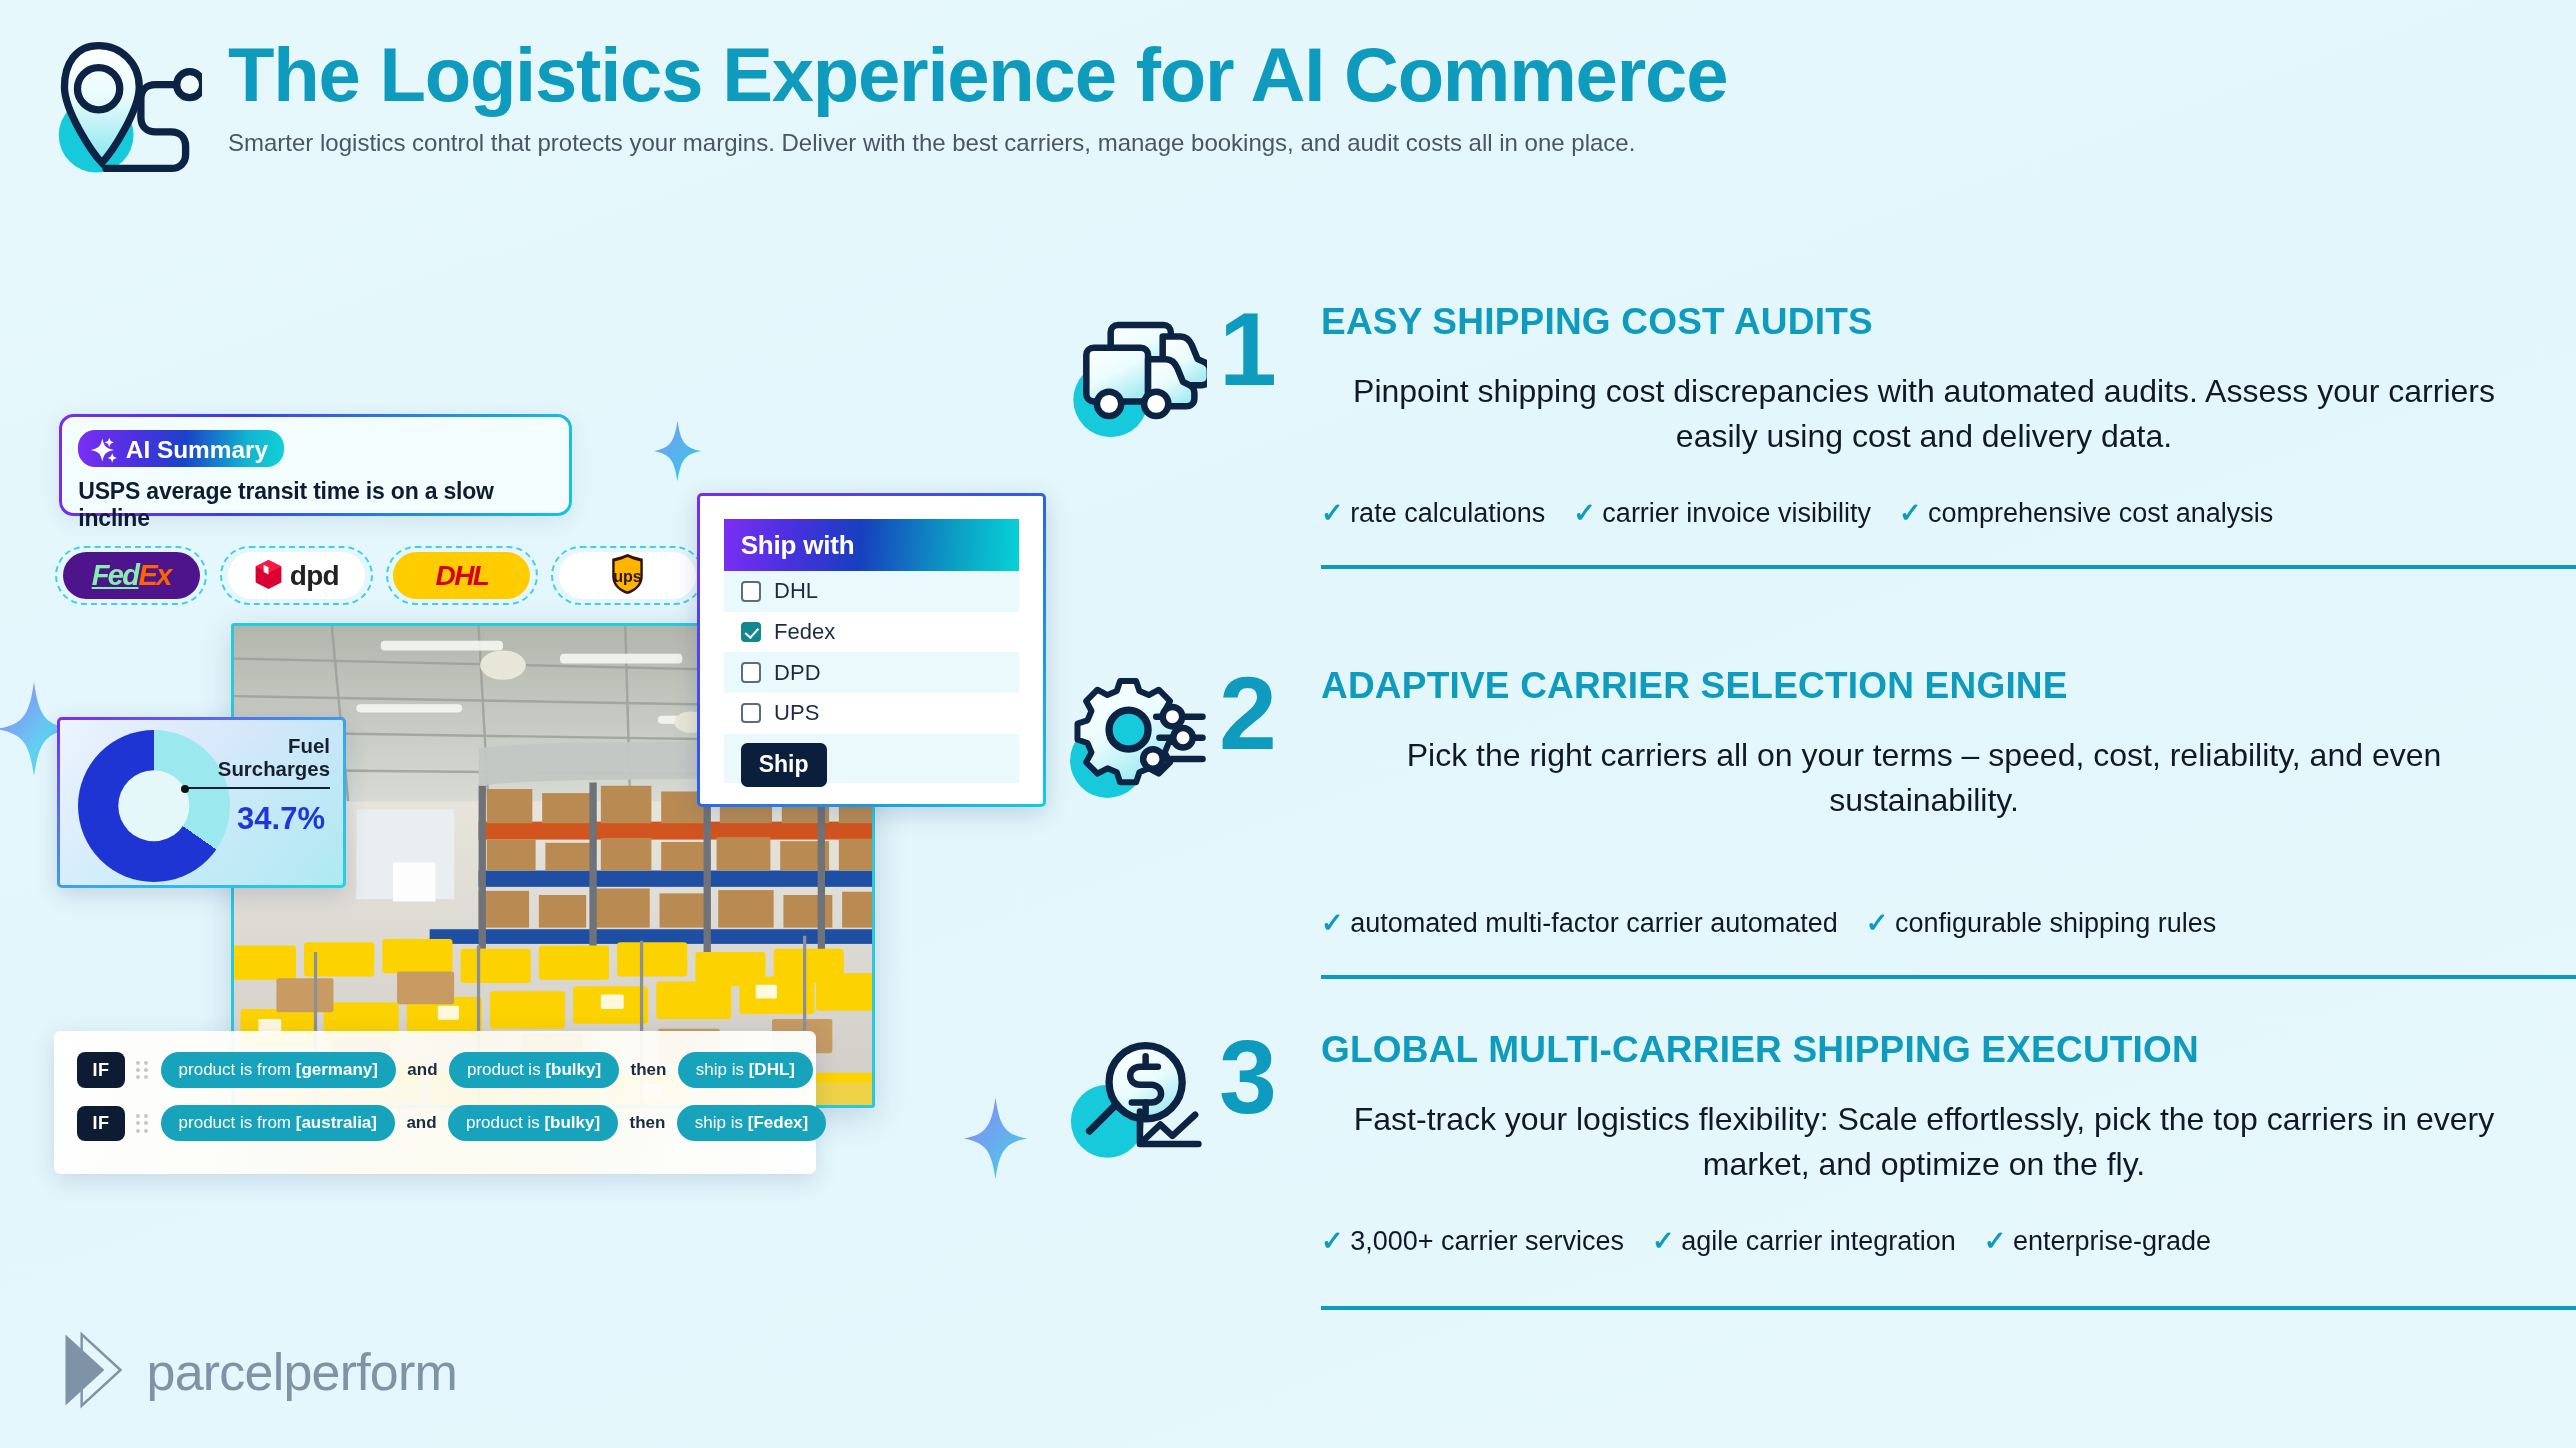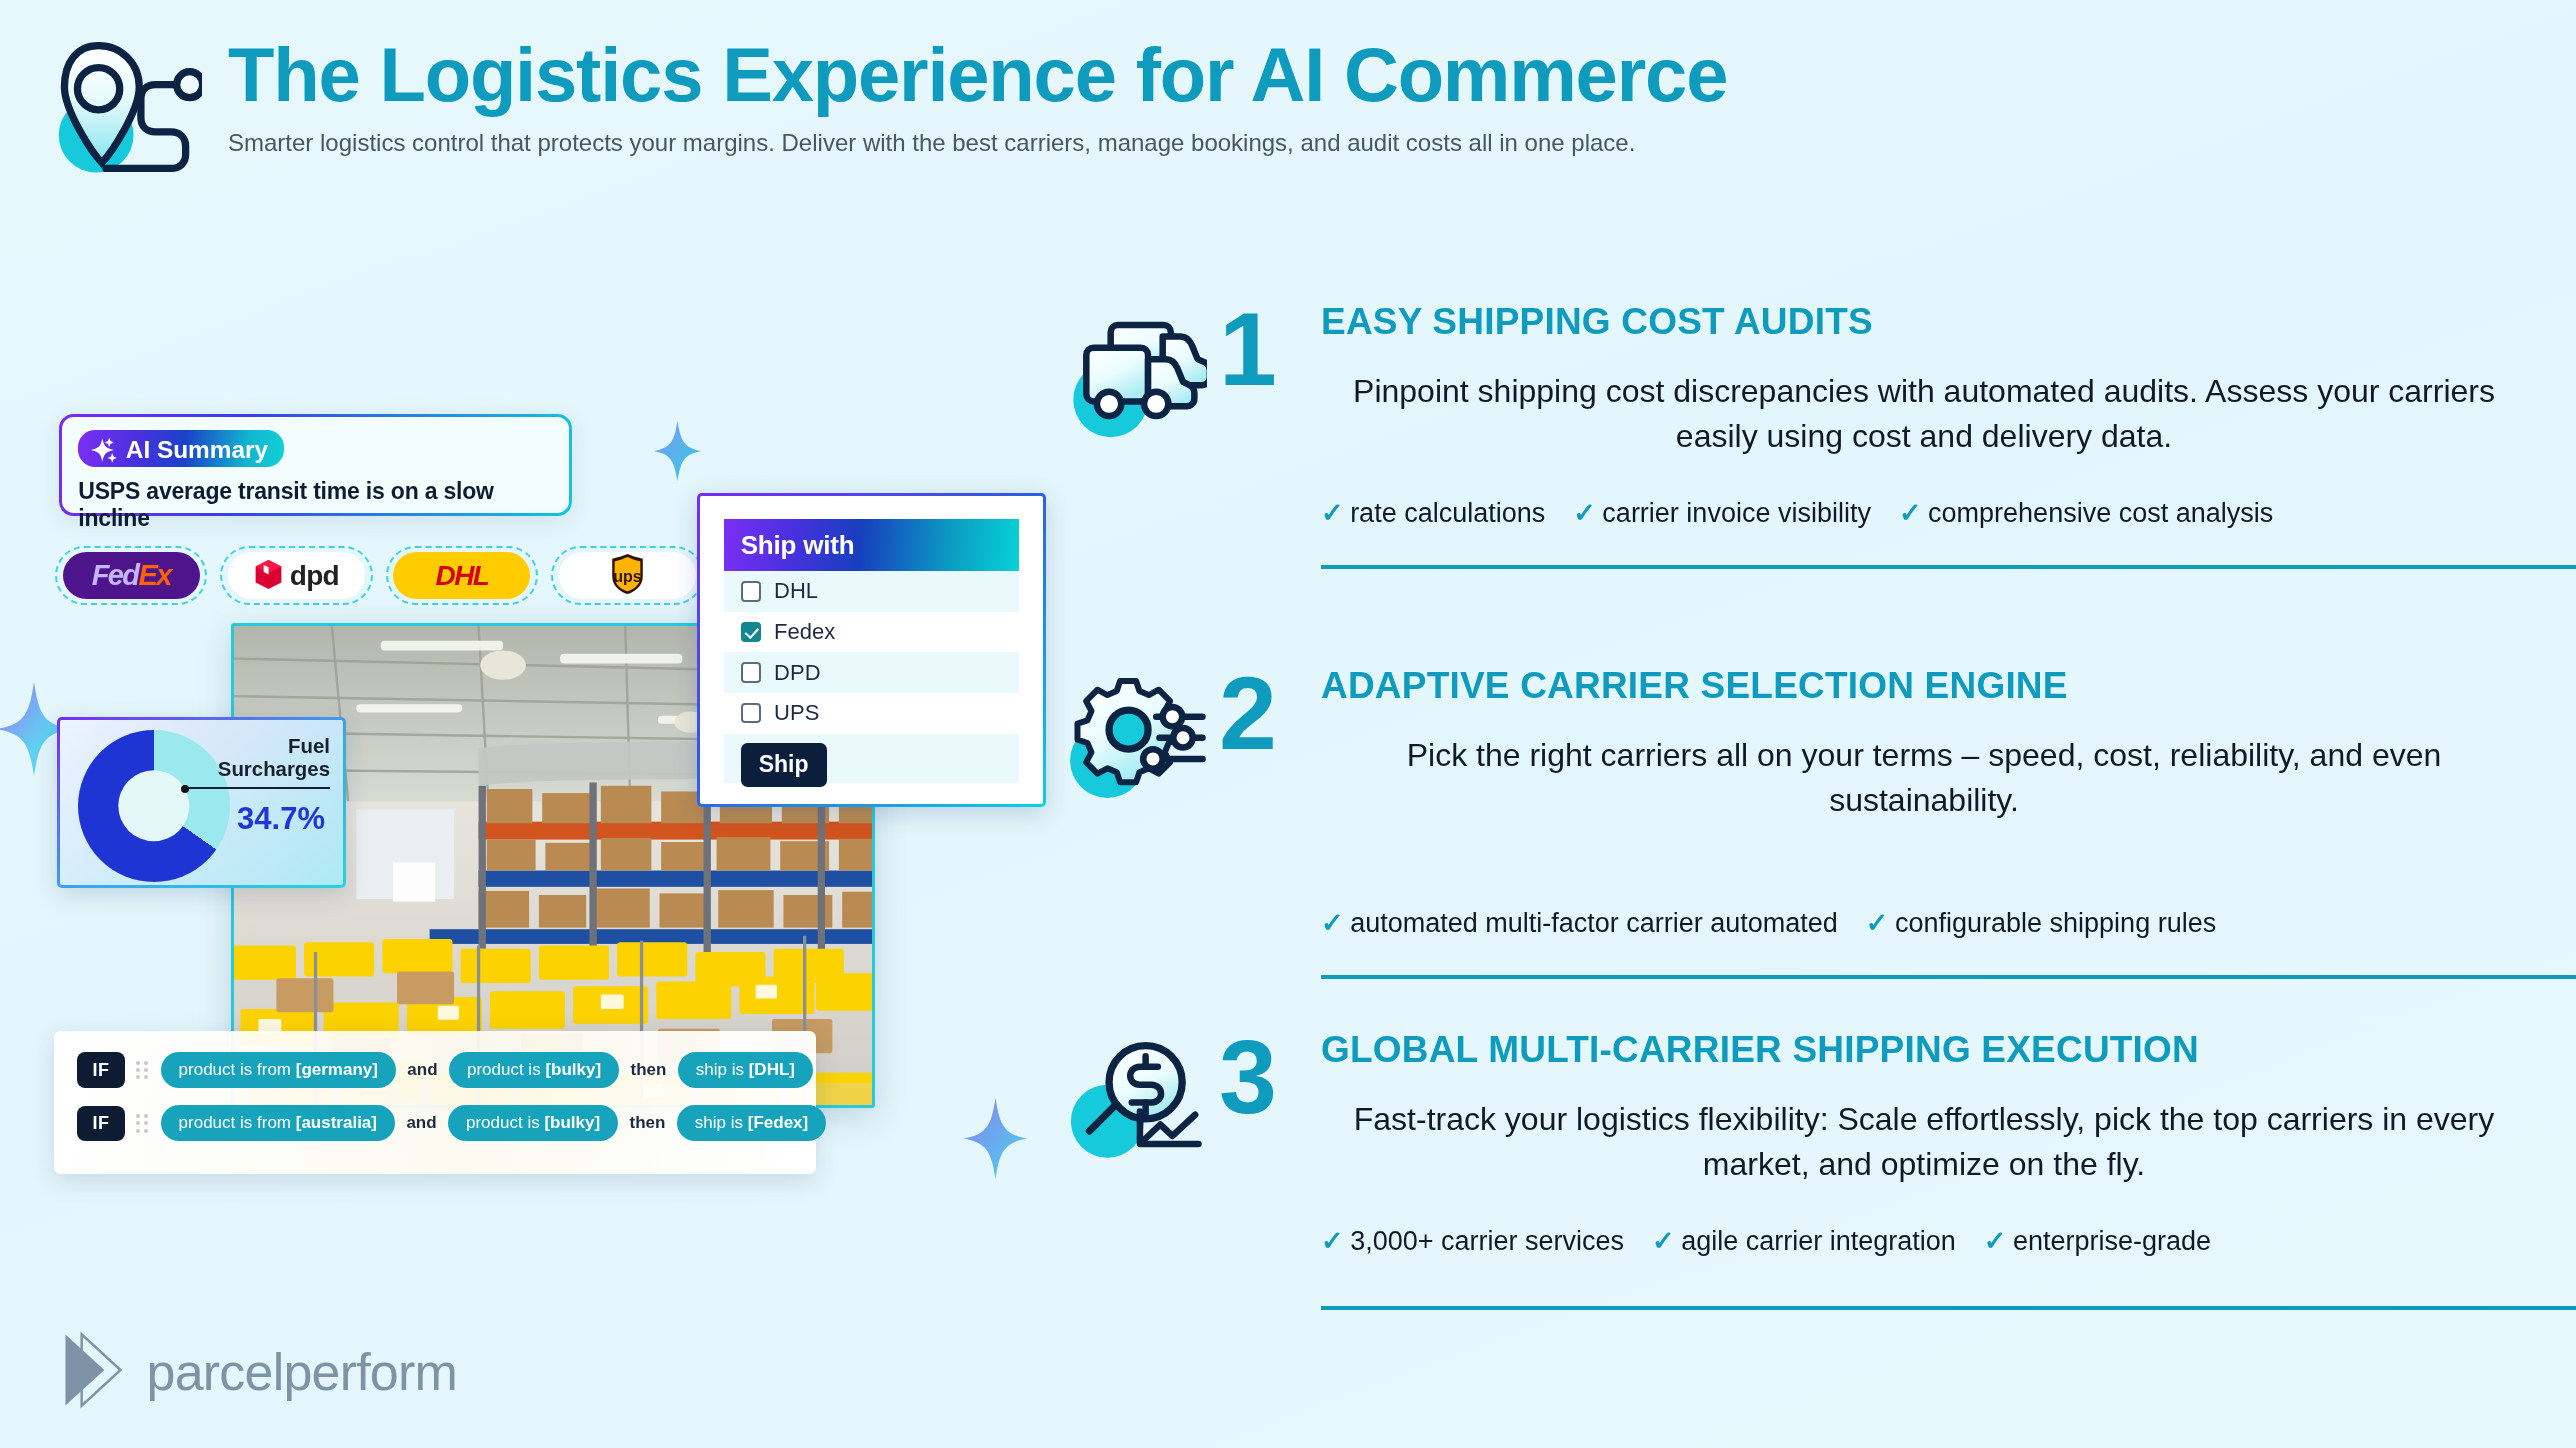--- a/index.html
+++ b/index.html
@@ -58,21 +58,21 @@
   .chip {
     width: 137px; height: 47px; border-radius: 24.4px;
     display: flex; align-items: center; justify-content: center;
     font-weight: 800; overflow: hidden;
   }
   .chip.fedex { background: #4d148c; }
   .chip.dpd   { background: #ffffff; }
   .chip.dhl   { background: #ffcc00; }
   .chip.ups   { background: #ffffff; }
   .fedex-txt { font-size: 29px; letter-spacing: -1.6px; font-style: italic; }
-  .fedex-txt .a { color: #c4b5fd; } .fedex-txt .b { color: #ff6200; }
+  .fedex-txt .a { color: #86efac; text-decoration: underline; } .fedex-txt .b { color: #ff6200; }
   .dpd-txt { font-size: 28px; color: #222; font-weight: 700; letter-spacing: -0.8px; }
   .dhl-txt { font-size: 28px; color: #d40511; font-weight: 800; font-style: italic; letter-spacing: -1.6px; }
 
   
   .photo {
     position: absolute; left: 231px; top: 281px; width: 644px; height: 485px;
     border: 3.3px solid #28c8de; border-radius: 3.3px; overflow: hidden;
     box-shadow: 0 8.1px 33px rgba(20,60,110,.18);
     background: #b9c6cc;
   }

